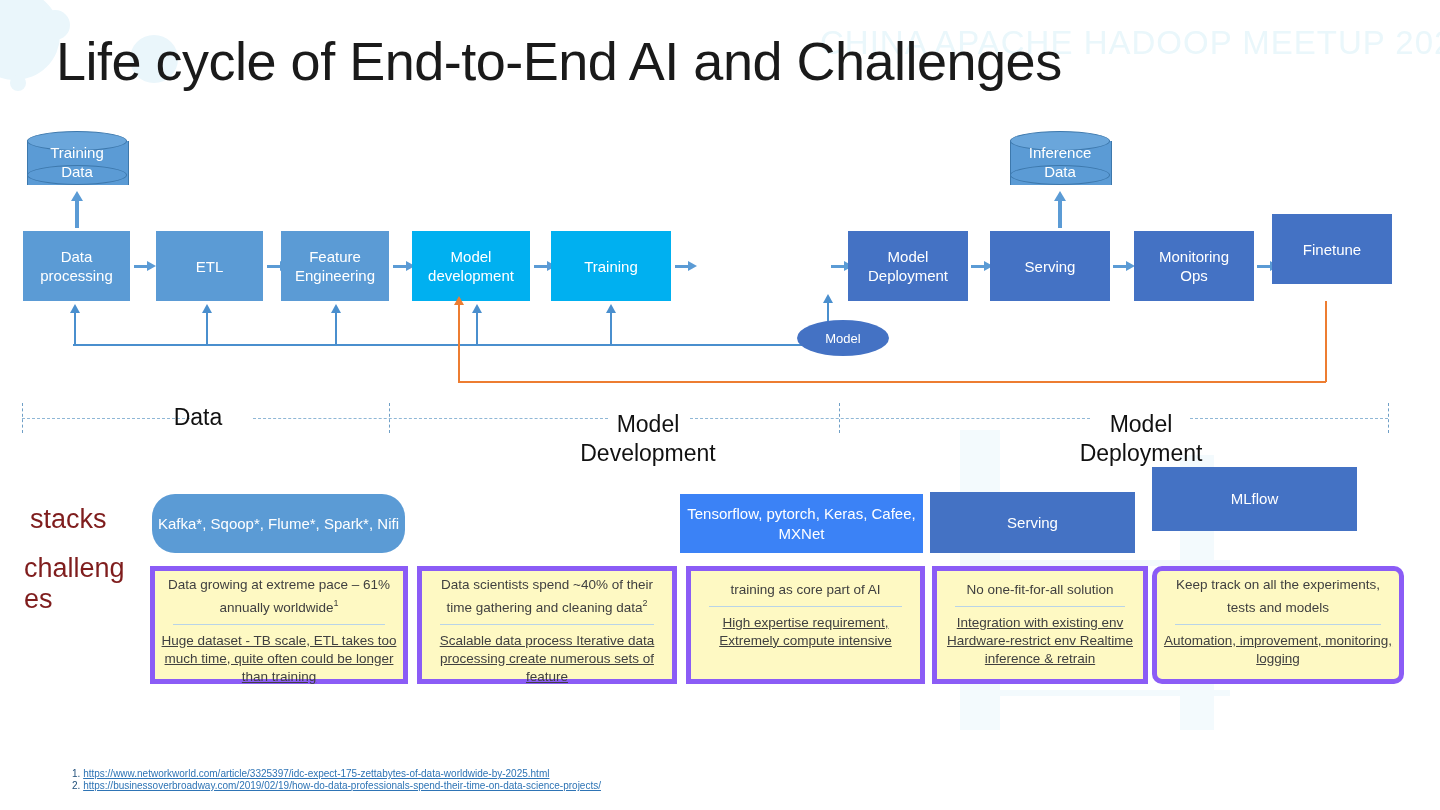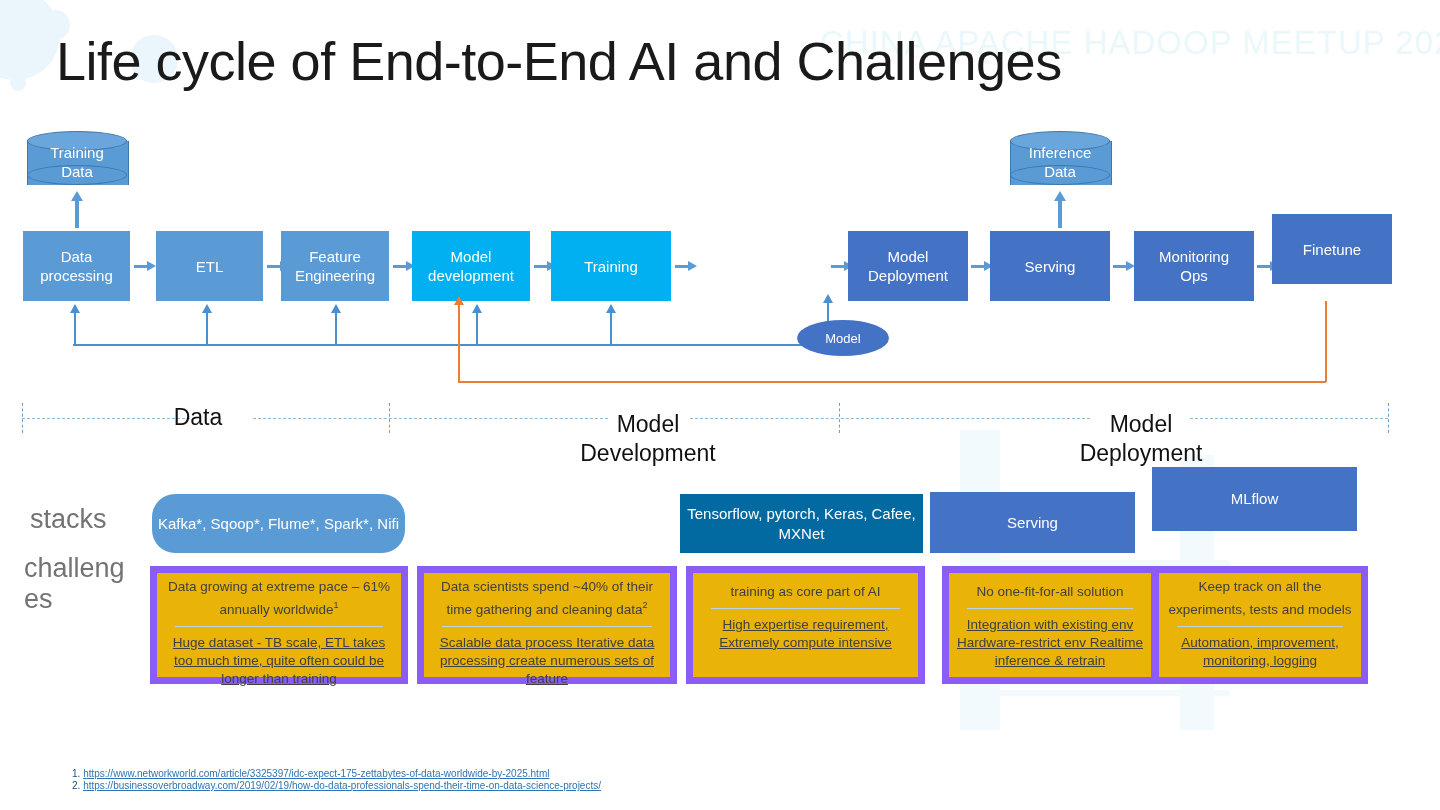--- a/index.html
+++ b/index.html
@@ -97,37 +97,37 @@
   .divtick{
     position:absolute;border-left:1px dashed #6f9fc6;width:0;
   }
   .sec-label{
     position:absolute;text-align:center;font-size:23px;color:#111;
     line-height:29px;
   }
 
   
   .leftlbl{
-    position:absolute;color:#737373;font-size:27px;line-height:31px;
+    position:absolute;color:#7f1d1d;font-size:27px;line-height:31px;
   }
 
   
   .stackbox{
     position:absolute;display:flex;align-items:center;justify-content:center;
     text-align:center;color:#ffffff;font-size:15px;line-height:20px;
     padding:0 6px;box-sizing:border-box;
   }
   .sb-med{background:#5B9BD5;}
-  .sb-cyan{background:#0369a1;}
+  .sb-cyan{background:#3b82f6;}
   .sb-dark{background:#4472C4;}
 
   
   .chbox{
-    position:absolute;border:7px solid #8b5cf6;box-sizing:border-box;
-    background:#eab308;color:#404040;font-size:13.5px;line-height:18px;
+    position:absolute;border:5px solid #8b5cf6;box-sizing:border-box;
+    background:#fef9c3;color:#404040;font-size:13.5px;line-height:18px;
     text-align:center;padding:5px 6px 20px 6px;
   }
   .chbox .top-txt{display:block;}
   .chbox .sep{
     display:block;border-top:1px solid #b9d4e8;
     margin:7px 12px 7px 12px;height:0;
   }
   .chbox .bot-txt{display:block;text-decoration:underline;}
   sup{font-size:9px;vertical-align:super;}
 
@@ -318,27 +318,27 @@
     <span class="sep"></span>
     <span class="bot-txt">Scalable data process Iterative data processing create numerous sets of feature</span>
   </div>
 
   <div class="chbox" style="left:686px;top:566px;width:239px;height:118px;">
     <span class="top-txt"><span>training as core part of AI</span><sup></sup></span>
     <span class="sep"></span>
     <span class="bot-txt">High expertise requirement, Extremely compute intensive</span>
   </div>
 
-  <div class="chbox" style="left:932px;top:566px;width:216px;height:118px;margin-left:10px;">
+  <div class="chbox" style="left:932px;top:566px;width:216px;height:118px;">
     <span class="top-txt"><span>No one-fit-for-all solution</span><sup></sup></span>
     <span class="sep"></span>
     <span class="bot-txt">Integration with existing env Hardware-restrict env Realtime inference &amp; retrain</span>
   </div>
 
-  <div class="chbox" style="left:1152px;top:566px;width:216px;height:118px;">
+  <div class="chbox" style="left:1152px;top:566px;width:252px;height:118px;border-radius:10px;">
     <span class="top-txt"><span>Keep track on all the experiments, tests and models</span><sup></sup></span>
     <span class="sep"></span>
     <span class="bot-txt">Automation, improvement, monitoring, logging</span>
   </div>
 
   <div class="fn" style="left:72px;top:768px;">
     <span class="num">1.</span>
     <span class="lnk">https://www.networkworld.com/article/3325397/idc-expect-175-zettabytes-of-data-worldwide-by-2025.html</span>
   </div>
   <div class="fn" style="left:72px;top:780px;">

